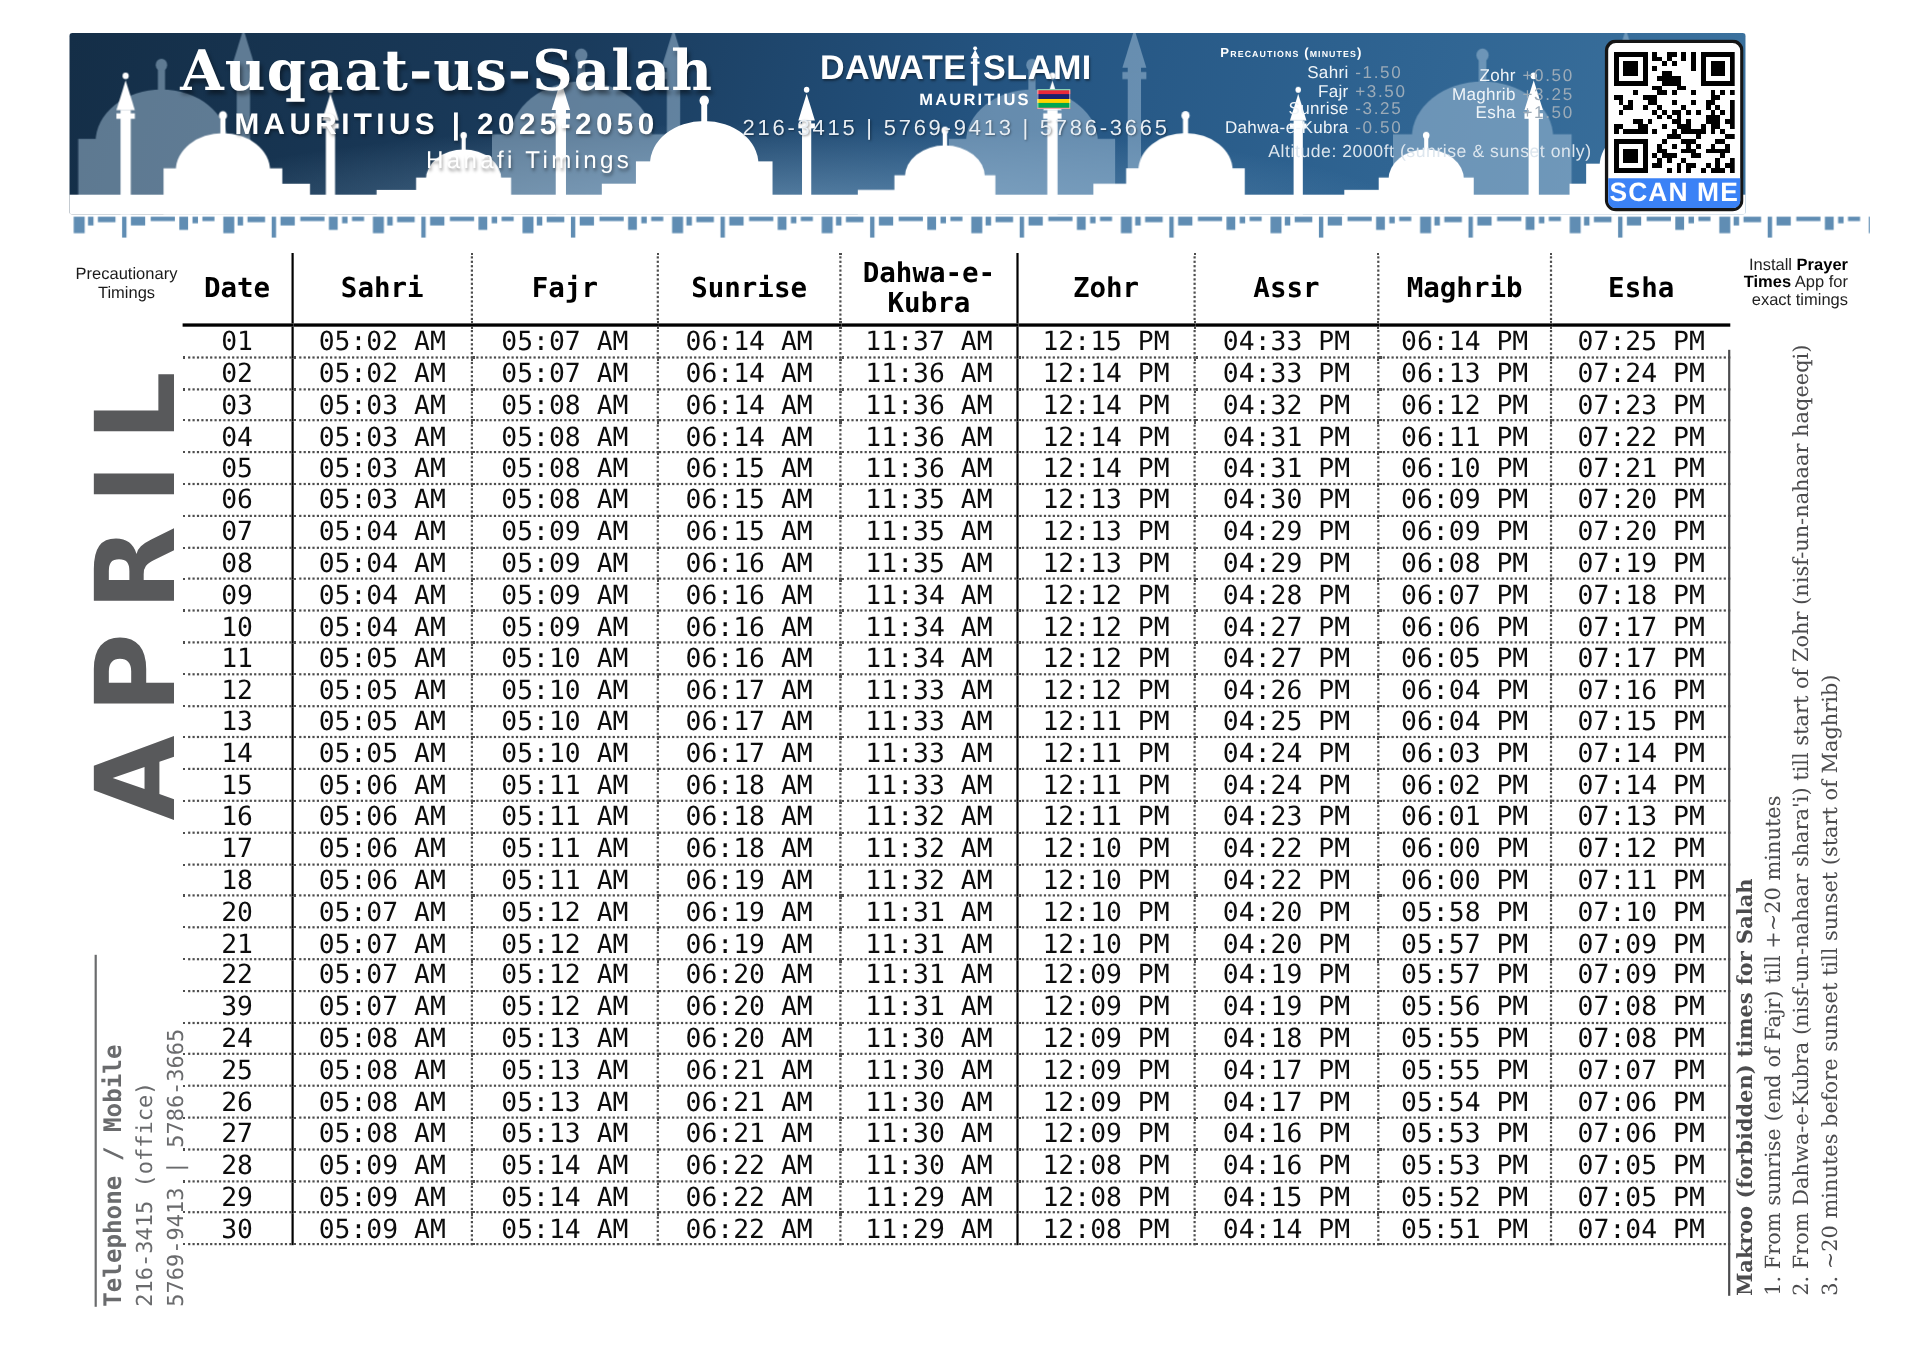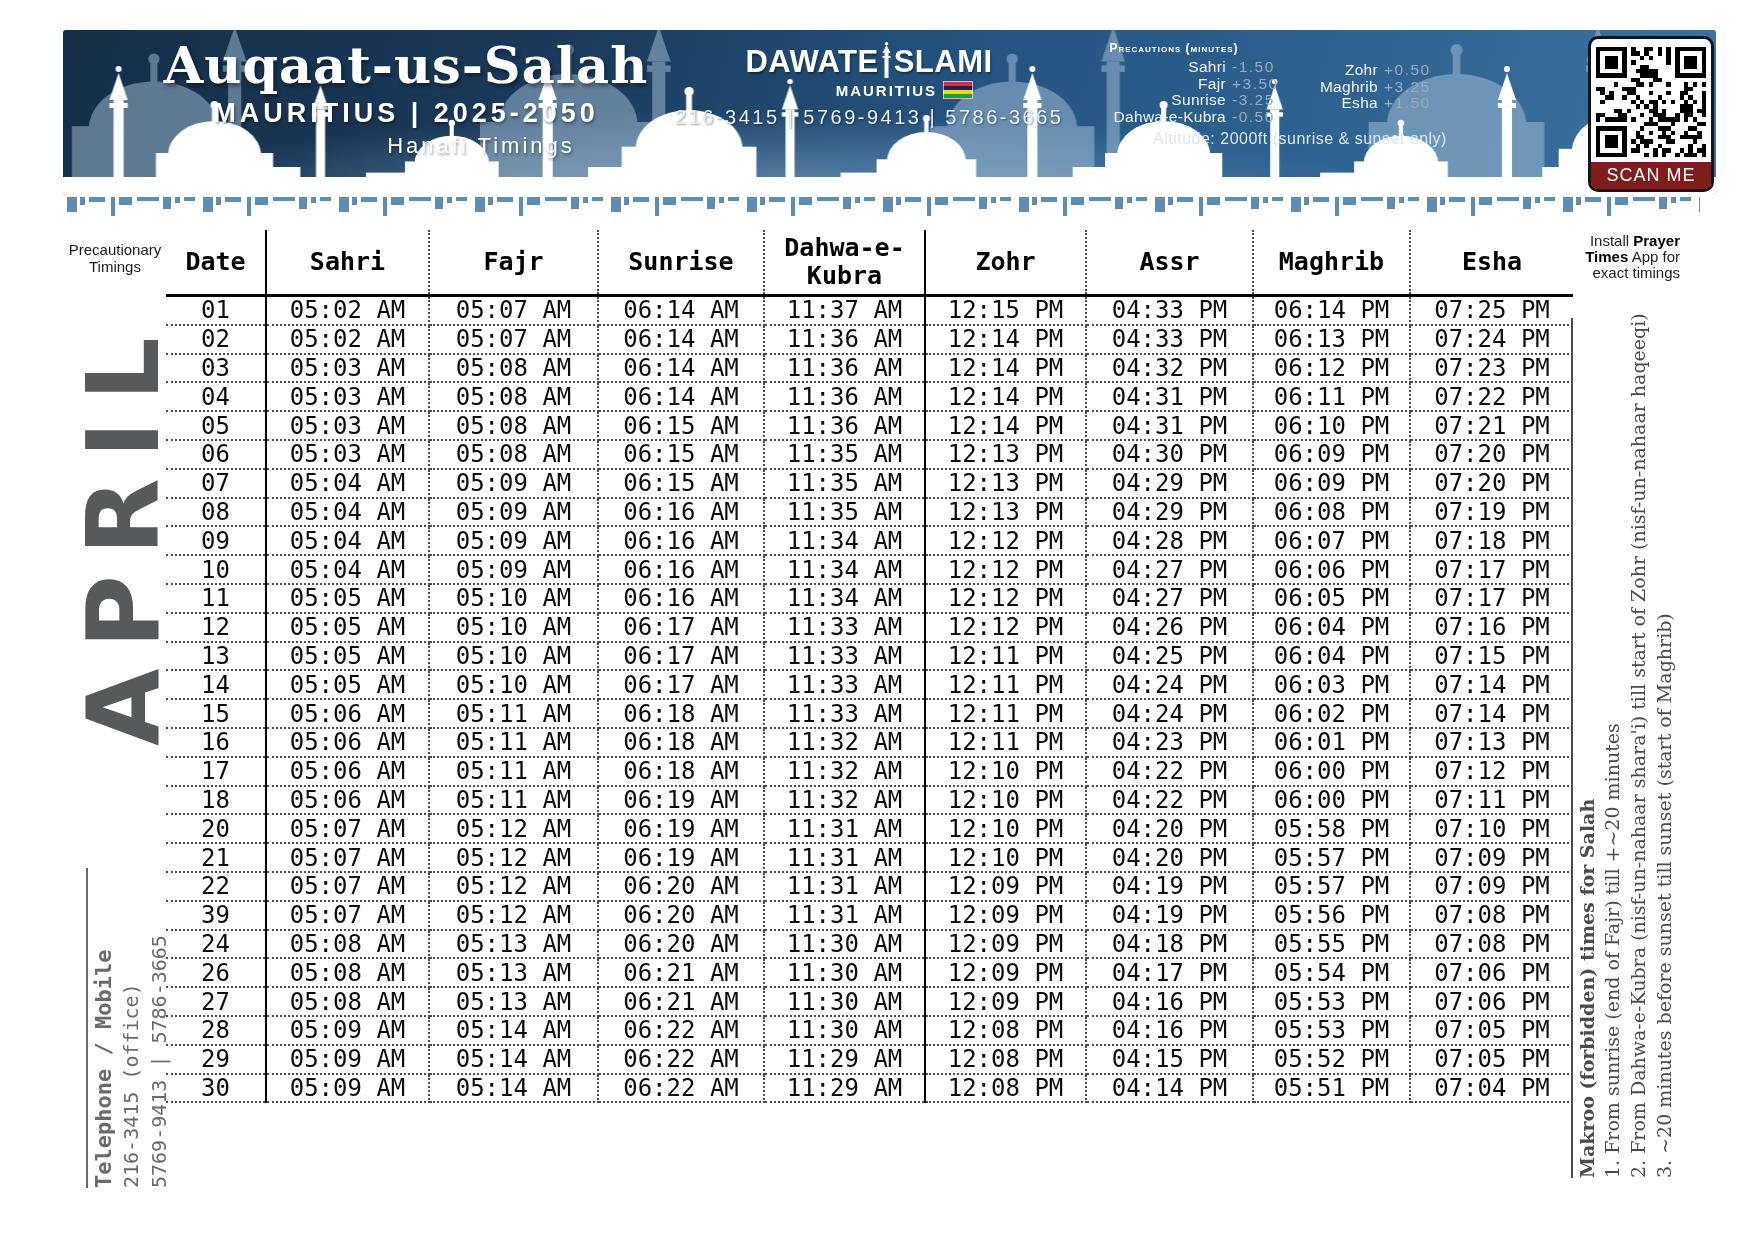--- a/index.html
+++ b/index.html
@@ -1,21 +1,21 @@
 <!DOCTYPE html>
 <html><head>
 <meta charset="utf-8">
 <style>
   html,body{margin:0;padding:0;background:#fff;}
   body{width:1754px;height:1241px;position:relative;overflow:hidden;
        font-family:"Liberation Sans",sans-serif;}
   .page{position:absolute;inset:0;background:#fff;}
 
   
-  .banner{position:absolute;left:63px;top:30px;width:1653px;height:165px;border-radius:3px;
+  .banner{position:absolute;left:63px;top:30px;width:1524px;height:165px;border-radius:3px;
     background:
       radial-gradient(ellipse 55% 75% at 42% 102%, rgba(150,190,220,.55), rgba(150,190,220,0) 70%),
       linear-gradient(105deg,#142e47 0%,#1a3b5c 30%,#245481 55%,#2f6492 78%,#3d739f 100%);
     overflow:hidden;}
   .skyline{position:absolute;left:0;bottom:0;width:100%;height:170px;z-index:1;}
   .banner-title-block{position:absolute;left:78px;top:5px;width:530px;text-align:center;z-index:2;color:#fff;}
   .banner-title{font-family:"DejaVu Serif",serif;font-weight:bold;font-size:51px;letter-spacing:1px;
     text-shadow:2px 3px 4px rgba(0,0,0,.45);white-space:nowrap;}
   .banner-sub{font-size:27px;font-weight:bold;letter-spacing:4px;margin-top:3px;text-shadow:1px 2px 3px rgba(0,0,0,.4);white-space:nowrap;}
   .banner-sub2{font-size:22px;letter-spacing:3px;margin-top:4px;margin-left:150px;text-shadow:1px 2px 3px rgba(0,0,0,.4);white-space:nowrap;}
@@ -35,21 +35,21 @@
   .prec-title{font-variant:small-caps;font-weight:bold;font-size:12px;letter-spacing:1px;text-align:center;
     margin-bottom:4px;white-space:nowrap;}
   .prec-row{display:flex;justify-content:flex-end;line-height:16.6px;font-size:15.5px;white-space:nowrap;}
   .prec-label{color:#eff4f8;letter-spacing:.3px;}
   .prec-value{width:48px;margin-left:6px;color:#9cabb8;letter-spacing:1.5px;text-align:left;}
   .prec-alt{margin-top:5px;padding-left:85px;font-size:16px;letter-spacing:.5px;color:#dde6ee;white-space:nowrap;}
   .qr-box{position:absolute;right:2px;top:6px;width:126px;height:156px;z-index:3;background:#fff;
     border:3px solid #151515;border-radius:10px;padding:5px;box-sizing:border-box;
     display:flex;flex-direction:column;}
   .qr-box svg{flex:1;width:100%;}
-  .scan-label{background:#7f1d1d;color:#fff;text-align:center;font-size:18px;font-weight:normal;
+  .scan-label{background:#3b82f6;color:#fff;text-align:center;font-size:24px;font-weight:bold;
     letter-spacing:1px;height:27px;line-height:27px;margin:2px -5px -5px;border-radius:0 0 6px 6px;}
 
   
   .strip{position:absolute;left:63px;top:196px;width:1637px;height:30px;}
 
   
   .prec-tim{position:absolute;left:64px;top:241px;width:102px;text-align:center;
     font-size:15px;line-height:17px;color:#1a1a1a;}
   .month{position:absolute;left:84px;top:298px;height:448px;writing-mode:vertical-rl;
     transform:rotate(180deg);font-family:"DejaVu Sans",sans-serif;font-weight:bold;
@@ -706,20 +706,31 @@
           <td>05:08 AM</td>
           <td>05:13 AM</td>
           <td>06:20 AM</td>
           <td>11:30 AM</td>
           <td>12:09 PM</td>
           <td>04:18 PM</td>
           <td>05:55 PM</td>
           <td>07:08 PM</td>
         </tr>
         <tr>
+          <td>25</td>
+          <td>05:08 AM</td>
+          <td>05:13 AM</td>
+          <td>06:21 AM</td>
+          <td>11:30 AM</td>
+          <td>12:09 PM</td>
+          <td>04:17 PM</td>
+          <td>05:55 PM</td>
+          <td>07:07 PM</td>
+        </tr>
+        <tr>
           <td>26</td>
           <td>05:08 AM</td>
           <td>05:13 AM</td>
           <td>06:21 AM</td>
           <td>11:30 AM</td>
           <td>12:09 PM</td>
           <td>04:17 PM</td>
           <td>05:54 PM</td>
           <td>07:06 PM</td>
         </tr>

